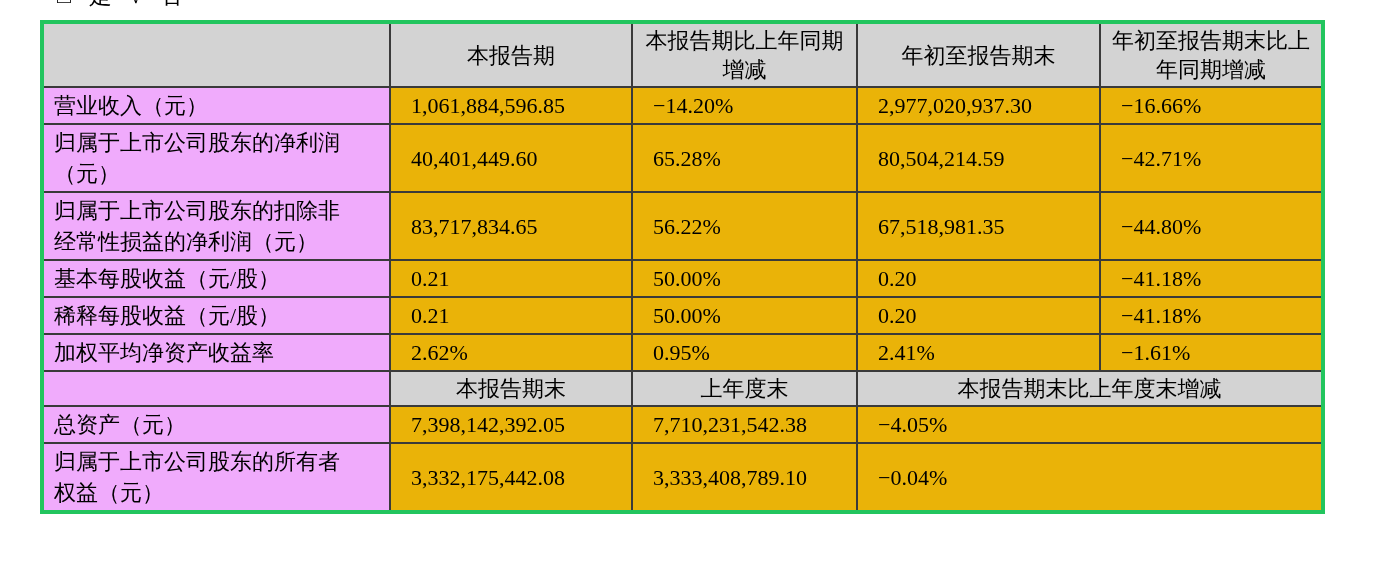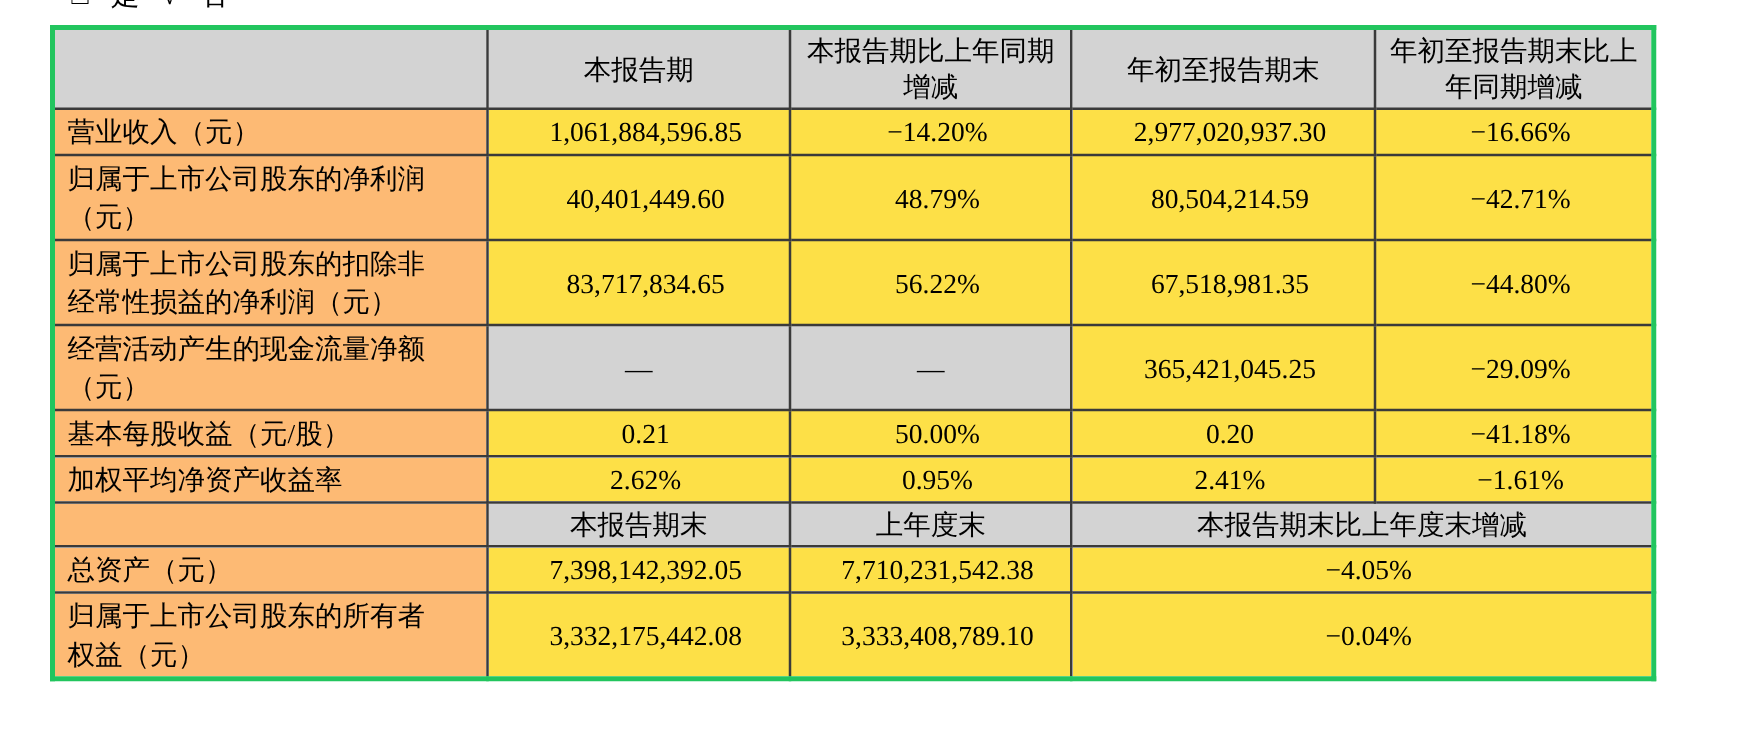--- a/index.html
+++ b/index.html
@@ -51,28 +51,28 @@
     overflow: hidden;
     word-break: break-word;
   }
   .hd {
     background: #d3d3d3;
     text-align: center;
     line-height: 29px;
     padding: 2px 8px;
   }
   .label {
-    background: #fdba74;
+    background: #f0abfc;
     text-align: left;
     line-height: 31px;
     padding: 2px 42px 2px 10px;
   }
   .num {
-    background: #fde047;
-    text-align: center;
+    background: #eab308;
+    text-align: left;
     padding: 2px 9px 2px 20px;
     line-height: 29px;
     white-space: nowrap;
   }
   .dash {
     background: #d3d3d3;
     text-align: center;
     padding: 2px 4px;
     line-height: 29px;
   }
@@ -107,40 +107,40 @@
         <tr style="height: 32px;">
           <td class="label">营业收入（元）</td>
           <td class="num">1,061,884,596.85</td>
           <td class="num">−14.20%</td>
           <td class="num">2,977,020,937.30</td>
           <td class="num">−16.66%</td>
         </tr>
         <tr style="height: 63px; border-radius: 14px;">
           <td class="label">归属于上市公司股东的净利润（元）</td>
           <td class="num">40,401,449.60</td>
-          <td class="num">48.79%</td>
+          <td class="num">65.28%</td>
           <td class="num">80,504,214.59</td>
           <td class="num">−42.71%</td>
         </tr>
         <tr style="height: 64px;">
           <td class="label">归属于上市公司股东的扣除非经常性损益的净利润（元）</td>
           <td class="num">83,717,834.65</td>
           <td class="num">56.22%</td>
           <td class="num">67,518,981.35</td>
           <td class="num">−44.80%</td>
         </tr>
-        <tr style="height: 62px;">
-          <td class="label">经营活动产生的现金流量净额（元）</td>
-          <td class="dash">—</td>
-          <td class="dash">—</td>
-          <td class="num">365,421,045.25</td>
-          <td class="num">−29.09%</td>
+        <tr style="height: 32px;">
+          <td class="label">基本每股收益（元/股）</td>
+          <td class="num">0.21</td>
+          <td class="num">50.00%</td>
+          <td class="num">0.20</td>
+          <td class="num">−41.18%</td>
         </tr>
         <tr style="height: 32px;">
-          <td class="label">基本每股收益（元/股）</td>
+          <td class="label">稀释每股收益（元/股）</td>
           <td class="num">0.21</td>
           <td class="num">50.00%</td>
           <td class="num">0.20</td>
           <td class="num">−41.18%</td>
         </tr>
         <tr style="height: 33px;">
           <td class="label">加权平均净资产收益率</td>
           <td class="num">2.62%</td>
           <td class="num">0.95%</td>
           <td class="num">2.41%</td>

